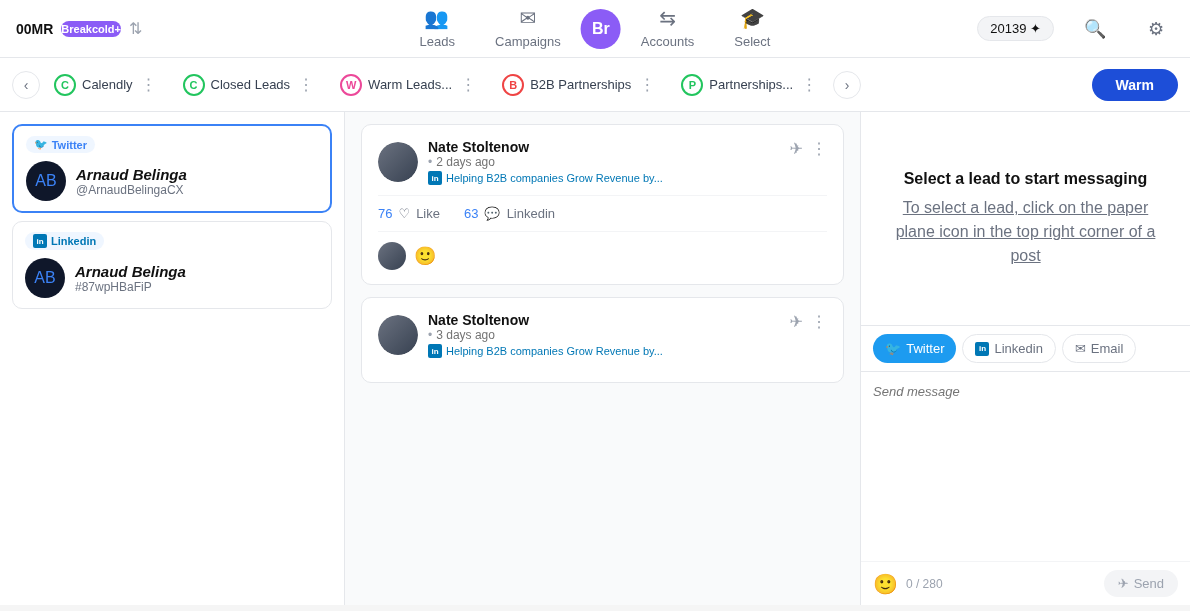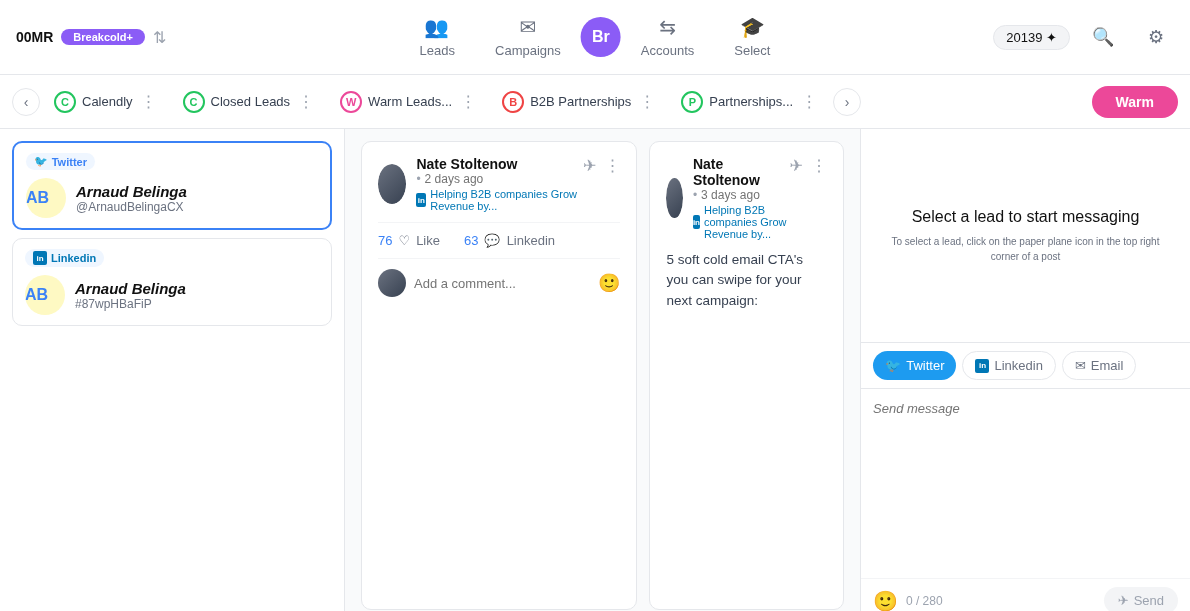--- a/index.html
+++ b/index.html
@@ -1,41 +1,41 @@
 <!DOCTYPE html>
 <html><head>
   <meta charset="utf-8">
   <style>
     * { box-sizing: border-box; margin: 0; padding: 0; }
     body { font-family: -apple-system, BlinkMacSystemFont, 'Segoe UI', sans-serif; background: #f5f5f5; width: 1190px; height: 611px; overflow: hidden; }
 
     
     .top-nav {
       display: flex; align-items: center; background: #fff;
-      border-bottom: 1px solid #e5e7eb; height: 75px; padding: 0 16px;
+      border-bottom: 1px solid #e5e7eb; height: 58px; padding: 0 16px;
       position: relative;
     }
     .nav-brand { display: flex; align-items: center; gap: 8px; margin-right: 16px; }
     .breakcold-badge {
       background: #8b5cf6; color: #fff; border-radius: 12px;
-      font-size: 11px; padding: 2px 12px; font-weight: 600;
+      font-size: 11px; padding: 2px 0; font-weight: 600;
     }
     .nav-links { display: flex; align-items: center; gap: 0; margin-left: auto; margin-right: auto; position: absolute; left: 50%; transform: translateX(-50%); }
     .nav-item {
       display: flex; flex-direction: column; align-items: center;
       padding: 8px 20px; cursor: pointer; color: #6b7280; font-size: 13px;
       border-bottom: 2px solid transparent; gap: 4px;
     }
     .nav-icon { font-size: 20px; }
     .nav-br-circle {
       width: 40px; height: 40px; background: #8b5cf6; border-radius: 50%;
       display: flex; align-items: center; justify-content: center;
       color: #fff; font-weight: 700; font-size: 16px; cursor: pointer;
     }
-    .nav-right { display: flex; align-items: center; gap: 16px; margin-left: auto; }
+    .nav-right { display: flex; align-items: center; gap: 24px; margin-left: auto; }
     .nav-credits {
       background: #f3f4f6; border: 1px solid #e5e7eb; border-radius: 20px;
       padding: 4px 12px; font-size: 13px; color: #111; font-weight: 500;
     }
     .nav-search, .nav-settings {
       width: 36px; height: 36px; border-radius: 50%; display: flex;
       align-items: center; justify-content: center; cursor: pointer;
       color: #6b7280; font-size: 18px;
     }
 
@@ -59,21 +59,21 @@
       display: flex; align-items: center; justify-content: center;
       font-size: 11px; font-weight: 700;
     }
     .tab-circle.green { background: #fff; border: 2px solid #22c55e; color: #22c55e; }
     .tab-circle.green2 { background: #fff; border: 2px solid #22c55e; color: #22c55e; }
     .tab-circle.pink { background: #fff; border: 2px solid #ec4899; color: #ec4899; }
     .tab-circle.red { background: #fff; border: 2px solid #ef4444; color: #ef4444; }
     .tab-circle.green3 { background: #fff; border: 2px solid #22c55e; color: #22c55e; }
     .tab-dots { color: #9ca3af; font-size: 16px; cursor: pointer; padding: 0 2px; }
     .tab-warm-btn {
-      margin-left: auto; background: #ec4899; color: #fff;
+      margin-left: auto; background: #1d4ed8; color: #fff;
       border: none; border-radius: 20px; padding: 8px 24px;
       font-size: 14px; font-weight: 600; cursor: pointer;
     }
 
     
     .main-layout { display: flex; height: calc(611px - 64px - 54px); }
 
     
     .left-panel { width: 345px; background: #fff; border-right: 1px solid #e5e7eb; overflow-y: auto; padding: 12px; display: flex; flex-direction: column; gap: 8px; }
 
@@ -88,29 +88,29 @@
       background: #eff6ff; color: #3b82f6; border-radius: 12px;
       font-size: 11px; font-weight: 600; padding: 2px 8px;
     }
     .linkedin-badge {
       display: flex; align-items: center; gap: 4px;
       background: #eff6ff; color: #0077b5; border-radius: 12px;
       font-size: 11px; font-weight: 600; padding: 2px 8px;
     }
     .lead-info { display: flex; align-items: center; gap: 10px; }
     .lead-avatar {
-      width: 40px; height: 40px; border-radius: 50%; background: #fef9c3;
-      display: flex; align-items: center; 
-      font-weight: 700; font-size: 16px; color: #3b82f6; overflow: hidden;
+      width: 40px; height: 40px; border-radius: 50%; background: #0f172a;
+      display: flex; align-items: center; justify-content: center;
+      font-weight: 400; font-size: 16px; color: #3b82f6; overflow: hidden;
     }
     .lead-name { font-size: 15px; font-weight: 700; color: #111; font-style: italic; }
     .lead-handle { font-size: 12px; color: #6b7280; }
 
     
-    .feed-panel { flex: 1; background: #f9fafb; overflow-y: auto; padding: 12px 16px; display: flex; flex-direction: row; gap: 12px; }
+    .feed-panel { flex: 1; background: #f9fafb; overflow-y: auto; padding: 12px 16px; display: flex; flex-direction: column; gap: 12px; }
 
     .feed-post {
       background: #fff; border: 1px solid #e5e7eb; border-radius: 10px; padding: 14px 16px;
     }
     .post-header { display: flex; align-items: flex-start; justify-content: space-between; margin-bottom: 10px; }
     .post-author { display: flex; align-items: center; gap: 10px; }
     .post-avatar {
       width: 40px; height: 40px; border-radius: 50%; background: #ddd;
       display: flex; align-items: center; justify-content: center; overflow: hidden;
     }
@@ -151,22 +151,22 @@
     .emoji-btn { cursor: pointer; font-size: 18px; color: #9ca3af; background: none; border: none; }
 
     
     .right-panel { width: 330px; background: #fff; border-left: 1px solid #e5e7eb; display: flex; flex-direction: column; }
 
     .messaging-placeholder {
       flex: 1; display: flex; flex-direction: column; align-items: center;
       justify-content: center; padding: 24px; text-align: center;
       border-bottom: 1px solid #e5e7eb;
     }
-    .messaging-placeholder h3 { font-size: 16px; font-weight: 400; color: #111; margin-bottom: 8px; }
-    .messaging-placeholder p { font-size: 10px; color: #6b7280; line-height: 1.5; }
+    .messaging-placeholder h3 { font-size: 16px; font-weight: 700; color: #111; margin-bottom: 8px; }
+    .messaging-placeholder p { font-size: 16px; color: #6b7280; line-height: 1.5; text-decoration: underline; }
 
     .channel-tabs { display: flex; border-bottom: 1px solid #e5e7eb; padding: 8px 12px; gap: 6px; }
     .channel-tab {
       display: flex; align-items: center; gap: 5px;
       padding: 6px 12px; border-radius: 20px; font-size: 13px;
       cursor: pointer; border: none; font-weight: 500;
     }
     .channel-tab.active-twitter { background: #1d9bf0; color: #fff; }
     .channel-tab.inactive { background: #fff; color: #6b7280; border: 1px solid #e5e7eb; }
 
@@ -351,21 +351,20 @@
         </div>
         <div class="engage-item">
           <span class="engage-count">63</span>
           <span>💬</span>
           <span>Linkedin</span>
         </div>
       </div>
 
       <div class="post-comment-row">
         <div class="comment-avatar" style="background:#ddd;width:28px;height:28px;border-radius:50%;background:linear-gradient(135deg,#6b7280,#374151);"></div>
-        <input class="comment-input" type="text" placeholder="Add a comment..." style="">
         <button class="emoji-btn">🙂</button>
       </div>
     </div>
 
     <div class="feed-post">
       <div class="post-header">
         <div class="post-author">
           <div class="post-avatar">
             <div class="post-avatar-inner" style="background: linear-gradient(135deg,#6b7280,#374151);"></div>
           </div>
@@ -379,23 +378,20 @@
               <div class="li-icon">in</div>
               <span>Helping B2B companies Grow Revenue by...</span>
             </div>
           </div>
         </div>
         <div class="post-actions-right">
           <button class="icon-btn">✈</button>
           <button class="icon-btn">⋮</button>
         </div>
       </div>
-      <div class="post-body">
-        <span>5 soft cold email CTA's you can swipe for your next campaign:</span>
-      </div>
     </div>
 
   </div>
 
   <div class="right-panel">
 
     <div class="messaging-placeholder">
       <h3>Select a lead to start messaging</h3>
       <p>To select a lead, click on the paper plane icon in the top right corner of a post</p>
     </div>

